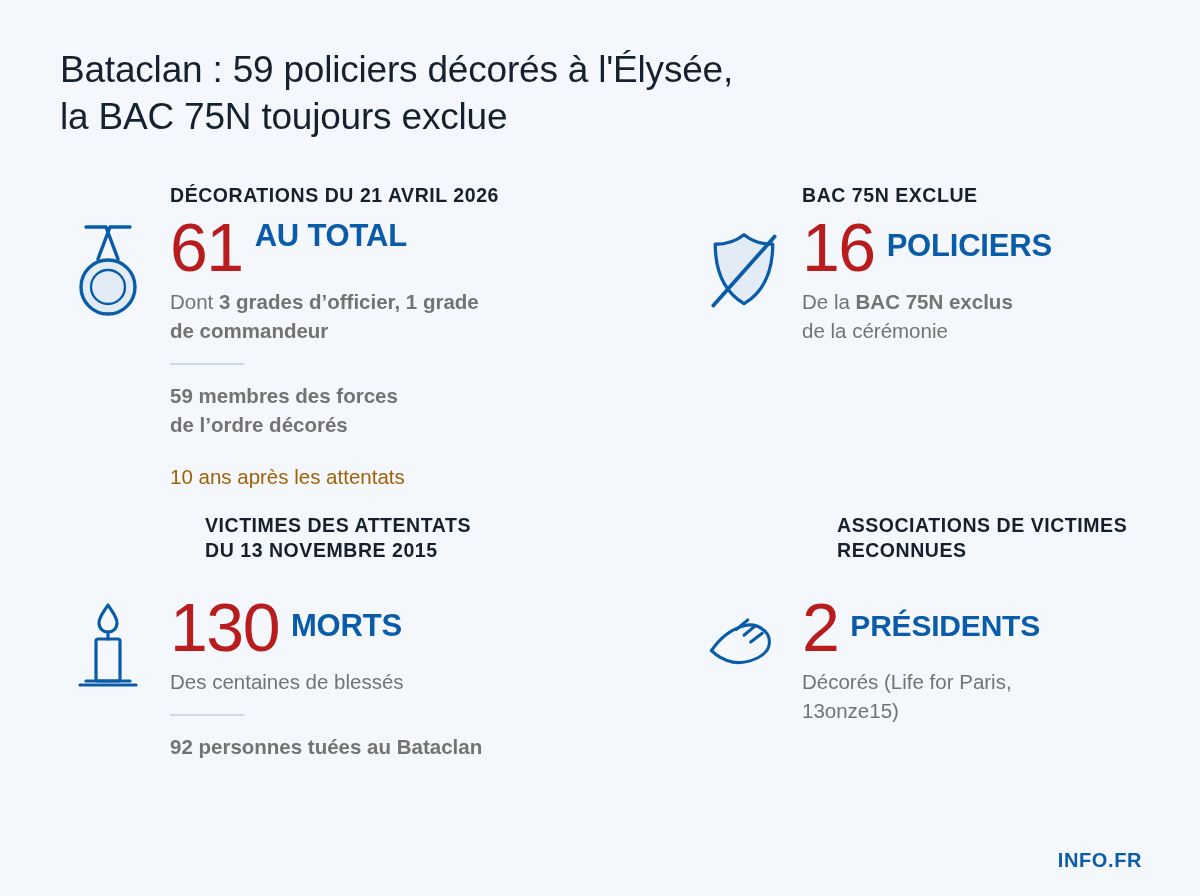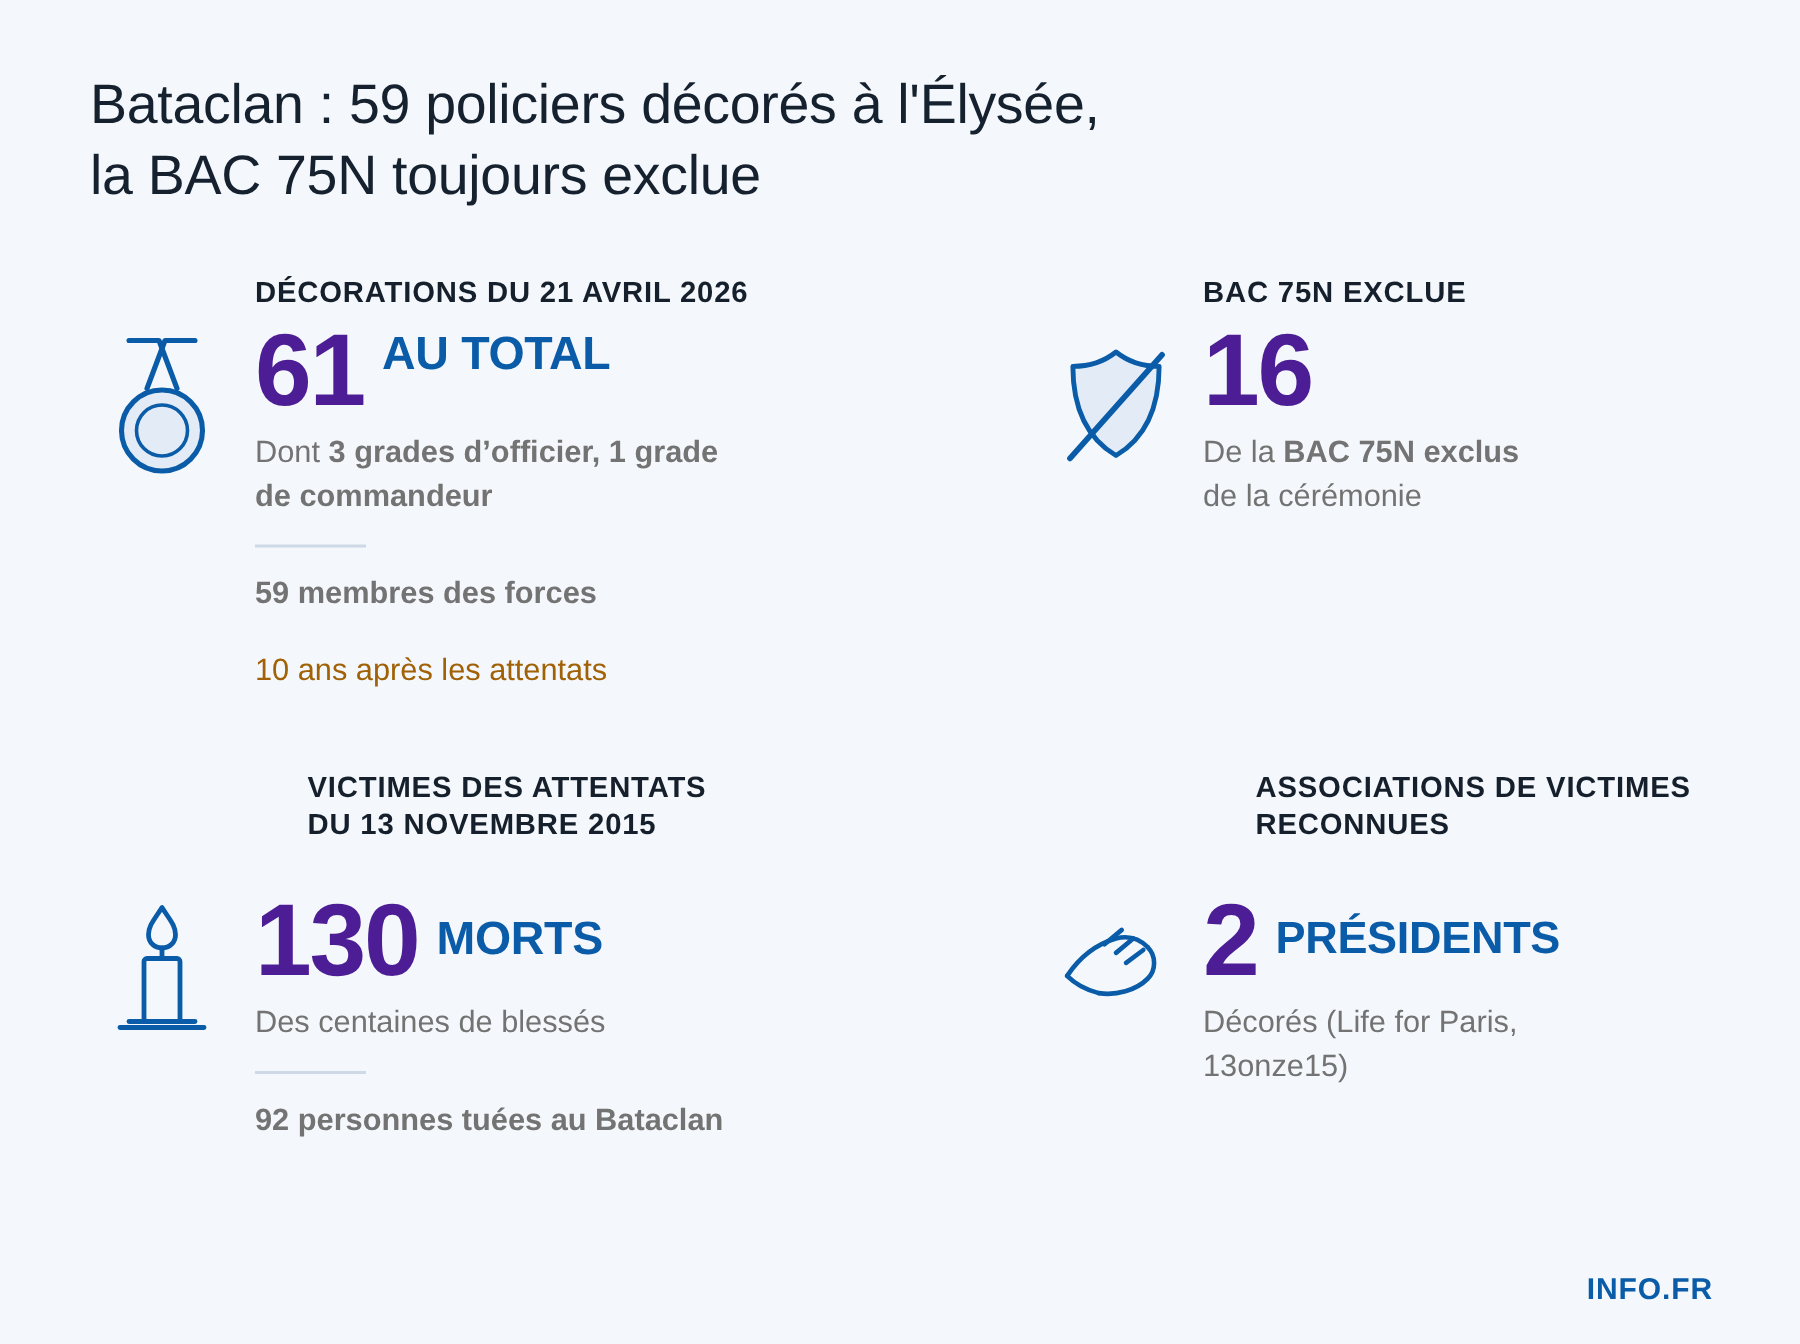--- a/index.html
+++ b/index.html
@@ -63,22 +63,22 @@
     margin: 0 0 6px 0;
   }
 
   .figure-row {
     display: flex;
     align-items: flex-start;
     margin: 0 0 6px 0;
   }
   .bignum {
     font-size: 68px;
-    font-weight: 700;
-    color: #4c1d95;
+    font-weight: 400;
+    color: #b91c1c;
     line-height: 0.98;
     letter-spacing: -1.5px;
     margin-right: 12px;
     white-space: nowrap;
   }
   .figure-label {
     font-size: 31px;
     font-weight: 700;
     color: #0a5ca8;
     line-height: 1.04;
@@ -175,37 +175,39 @@
 
       <p class="sub">
         <span>Dont </span><b>3 grades d’officier, 1 grade</b><br>
         <b>de commandeur</b>
       </p>
 
       <div class="divider"></div>
 
       <p class="sub bold">
         <span style="display:block">59 membres des forces</span>
+        <span style="display:block">de l’ordre décorés</span>
       </p>
 
       <p class="sub muted" style="margin-top:22px">10 ans après les attentats</p>
     </div>
 
     <div class="block right">
       <div class="icon shield">
         <svg viewBox="0 0 96 104" width="92" height="100" fill="none" stroke="#0a5ca8" stroke-width="3.4" stroke-linejoin="round" stroke-linecap="round">
           <path d="M48 12 C38 20 26 22 18 22 C18 52 28 72 48 84 C68 72 78 52 78 22 C70 22 58 20 48 12 Z" fill="#e3ecf6" stroke="#0a5ca8"></path>
           <line x1="16" y1="86" x2="80" y2="14" stroke="#0a5ca8" stroke-width="4"></line>
         </svg>
       </div>
 
       <p class="kicker">BAC 75N EXCLUE</p>
 
       <div class="figure-row">
         <span class="bignum">16</span>
+        <span class="figure-label" style="padding-top:16px">POLICIERS</span>
       </div>
 
       <p class="sub">
         <span>De la </span><b>BAC 75N exclus</b><br>
         <span>de la cérémonie</span>
       </p>
     </div>
 
     <div class="block row2">
       <div class="icon candle">

